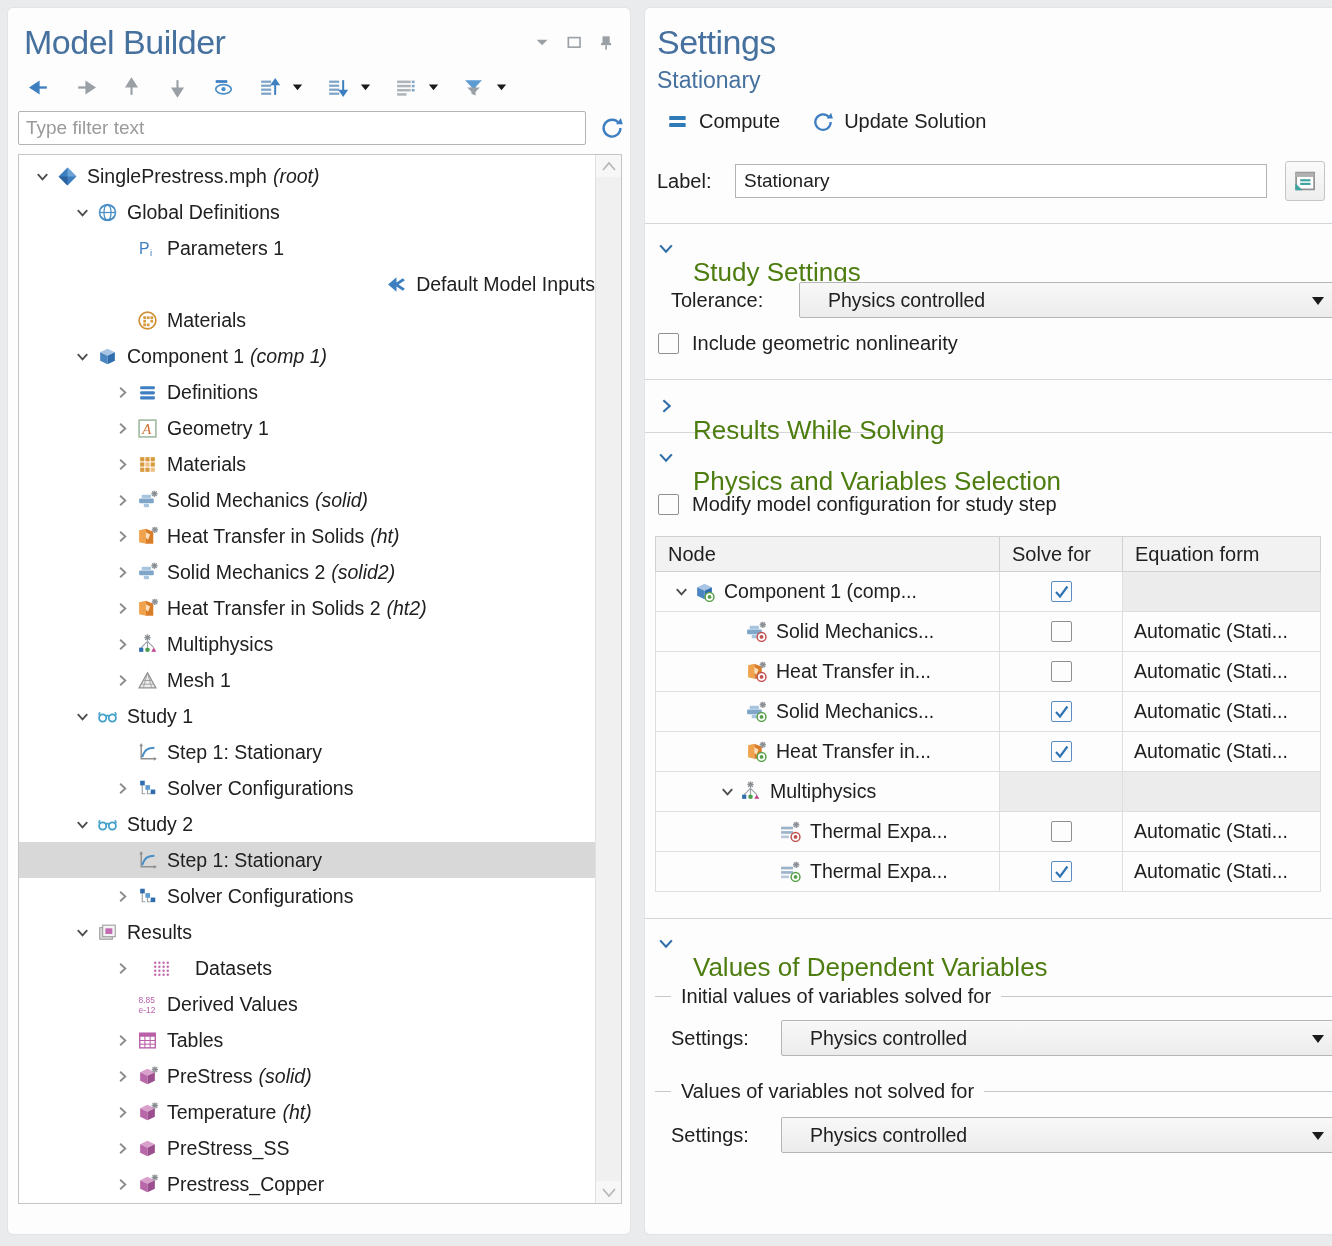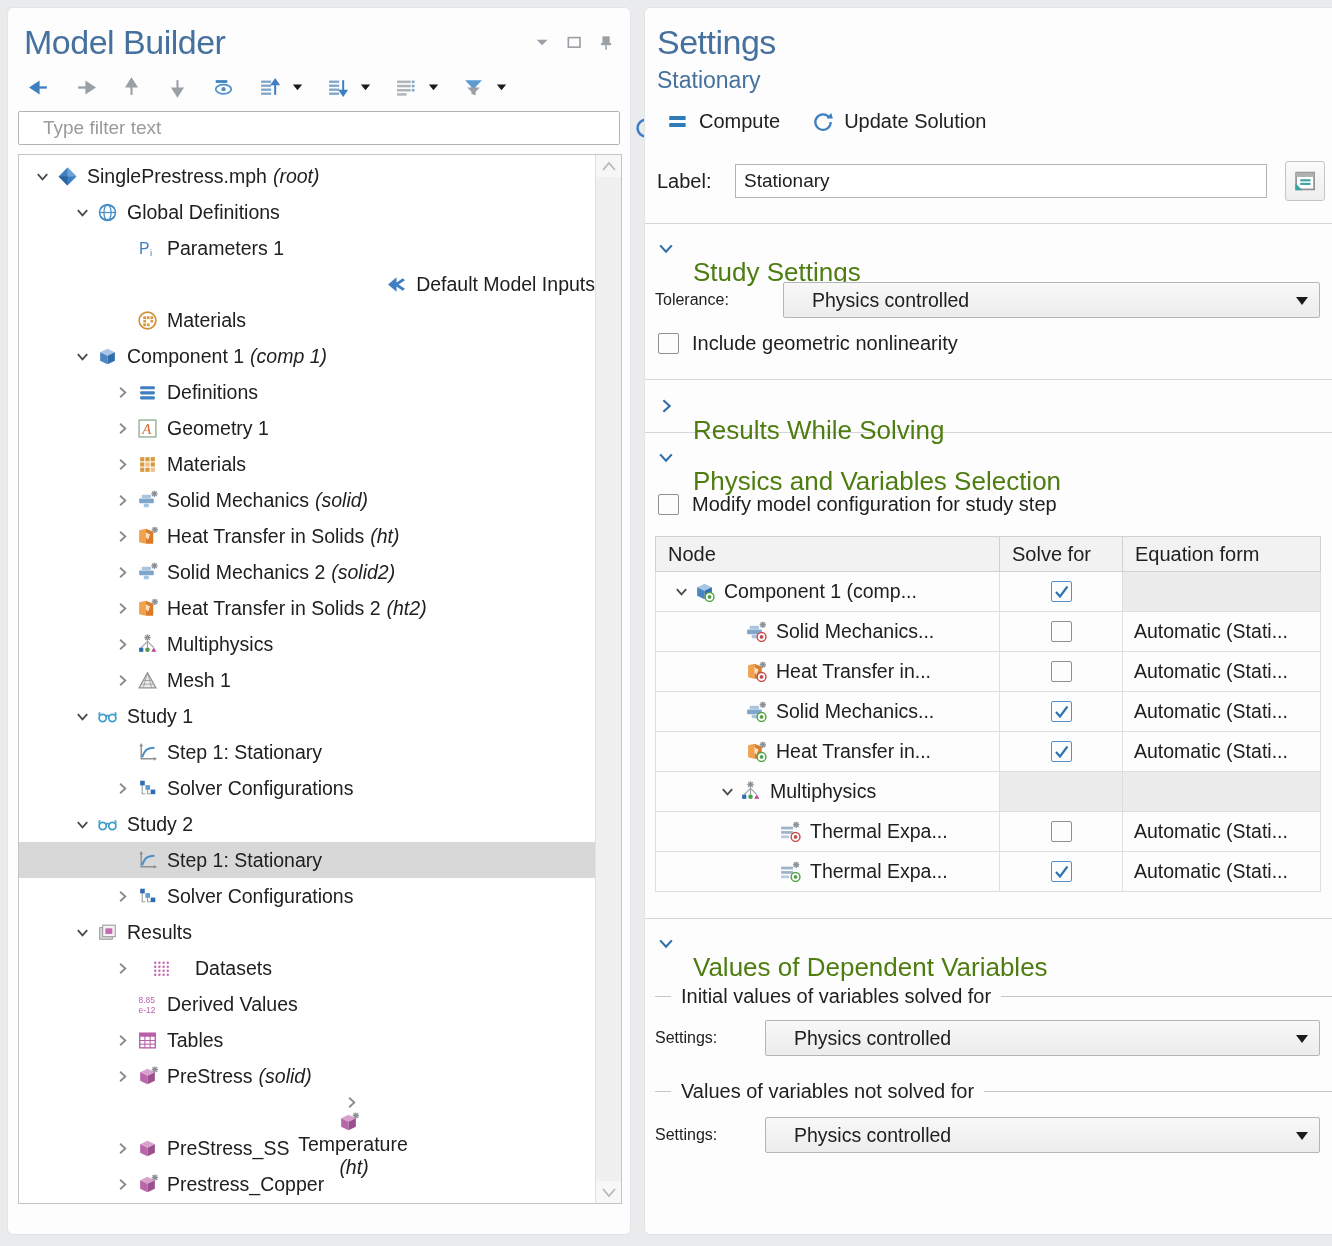--- a/index.html
+++ b/index.html
@@ -25,21 +25,21 @@
   
   .mb-toolbar{display:flex;align-items:center;padding:8px 0 0 14px;height:36px;}
   .tool{display:inline-flex;align-items:center;justify-content:center;width:34px;height:30px;cursor:pointer;}
   .tool.caret{width:22px;}
   .toolgap{width:12px;}
 
   
   .filter-row{display:flex;align-items:center;padding:6px 8px 0 10px;}
   .filter-row input{
     flex:0 0 552px;height:32px;border:1px solid #b3b3b3;border-radius:2px;
-    font-family:"Liberation Sans",sans-serif;font-size:19px;color:#333;padding:0 24px;outline:none;
+    font-family:"Liberation Sans",sans-serif;font-size:19px;color:#333;padding:0 7px;outline:none;
   }
   .filter-row input::placeholder{color:#9a9a9a;}
   .filter-refresh{margin-left:14px;width:30px;height:30px;display:inline-flex;align-items:center;justify-content:center;cursor:pointer;}
 
   
   .tree-box{position:relative;margin:9px 8px 0 10px;height:1048px;border:1px solid #c3c5c8;background:#fff;overflow:hidden;}
   .tree-rows{position:absolute;left:0;top:3px;right:26px;}
   .tree-row{display:flex;align-items:center;height:36px;font-size:19.5px;white-space:nowrap;cursor:default;}
   .tree-row.selected{background:#d8d8d8;}
   .chev-slot{width:30px;display:inline-flex;align-items:center;justify-content:center;flex:none;cursor:pointer;}
@@ -64,21 +64,21 @@
   }
   .edit-btn{margin-left:18px;width:38px;height:38px;border:1px solid #c5c5c5;border-radius:3px;
             background:linear-gradient(#fafafa,#eee);display:inline-flex;align-items:center;justify-content:center;cursor:pointer;}
   .divider{height:1px;background:#d4d6d9;margin:0;}
   .sec-header{display:flex;align-items:center;padding:0 12px;height:48px;cursor:pointer;}
   .sec-header .sec-chev{width:24px;display:inline-flex;align-items:center;}
   .sec-title{font-size:26px;color:#4d7c0f;margin-left:12px;flex:1;margin-top:48px;}
   .sec-action{width:34px;display:inline-flex;justify-content:flex-end;cursor:pointer;}
 
   .form-row{display:flex;align-items:center;padding:6px 12px 6px 10px;}
-  .form-label{font-size:16px;}
+  .form-label{font-size:20px;margin-left:16px;}
   .dropdown{position:relative;height:36px;background:linear-gradient(#f8f8f8,#ececec);
             border:1px solid #b5b5b5;border-radius:2px;display:flex;align-items:center;
             padding-left:28px;font-size:19.5px;cursor:pointer;box-sizing:border-box;}
   .dd-caret{position:absolute;right:11px;top:14px;width:0;height:0;border-left:6px solid transparent;border-right:6px solid transparent;border-top:8px solid #1b1b1b;}
   .cb-row{display:flex;align-items:center;padding:8px 12px 10px 13px;cursor:pointer;}
   .checkbox{width:21px;height:21px;border:1.5px solid #909090;background:#fdfdfd;border-radius:2px;flex:none;
             display:inline-flex;align-items:center;justify-content:center;box-sizing:border-box;}
   .checkbox.checked{border-color:#5b8fc4;}
   .cb-label{font-size:20px;margin-left:13px;}
 
@@ -713,21 +713,21 @@
                 <line x1="14" y1="3.4" x2="20" y2="3.4"></line>
                 <line x1="17" y1="0.3999999999999999" x2="17" y2="6.4"></line>
                 <line x1="14.8" y1="1.1999999999999997" x2="19.2" y2="5.6"></line>
                 <line x1="14.8" y1="5.6" x2="19.2" y2="1.1999999999999997"></line>
               </g>
             </svg>
           </span>
           <span class="tree-label">PreStress</span>
           <span class="suffix">(solid)</span>
         </div>
-        <div class="tree-row" style="padding-left: 88px; flex-direction: column;">
+        <div class="tree-row" style="padding-left: 88px;">
           <span class="chev-slot">
             <svg width="17" height="17" viewBox="0 0 18 18">
               <polyline points="6.5,4 12,9 6.5,14" fill="none" stroke="#8a8a8a" stroke-width="1.9"></polyline>
             </svg>
           </span>
           <span class="tree-icon">
             <svg width="21" height="21" viewBox="0 0 20 20">
               <polygon points="10,2.6 17,6 10,9.4 3,6" fill="#d9a0cc"></polygon>
               <polygon points="3,6 10,9.4 10,17.4 3,14" fill="#b867a8"></polygon>
               <polygon points="17,6 10,9.4 10,17.4 17,14" fill="#9c4f8e"></polygon>

